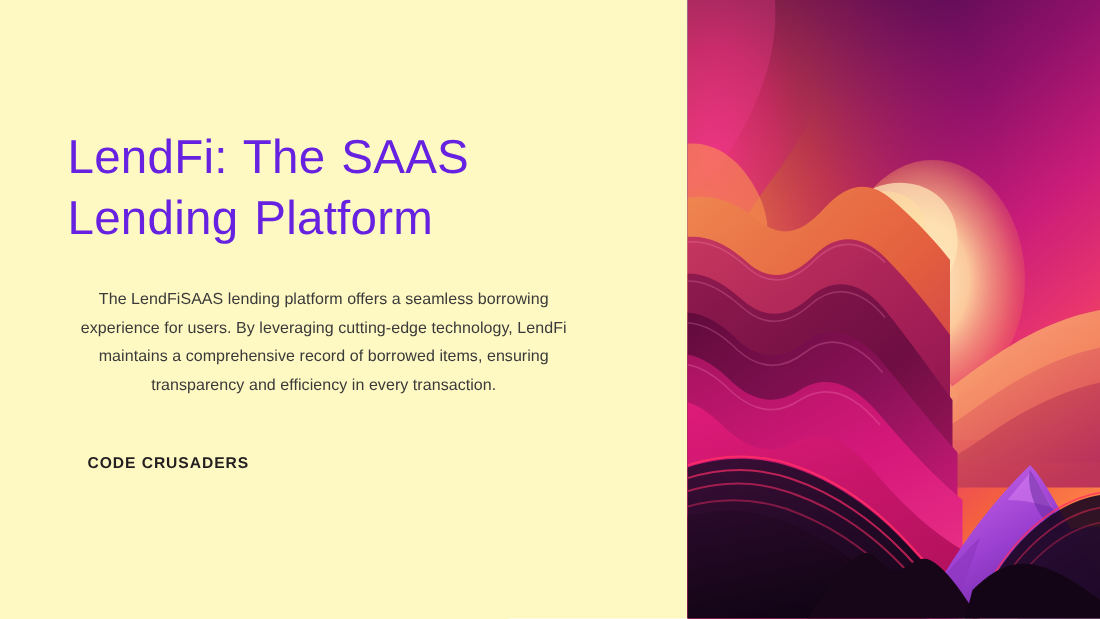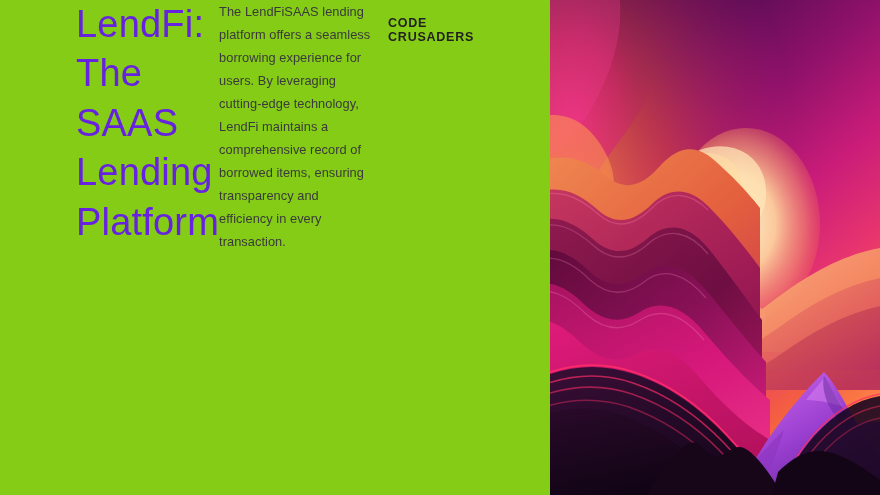--- a/index.html
+++ b/index.html
@@ -19,25 +19,25 @@
     overflow: hidden;
     display: flex;
     background: #FDF9F6;
   }
 
   
   .text-panel {
     position: relative;
     width: 550px;
     height: 495px;
-    background: #84cc16;
+    background: #fef9c3;
     box-sizing: border-box;
-    padding: 0 60px 0 76px;
+    padding: 0 60px 0 54px;
     display: flex;
-    flex-direction: row;
+    flex-direction: column;
     justify-content: center;
     flex: 0 0 550px;
   }
 
   .title {
     font-size: 38px;
     line-height: 1.30;
     font-weight: 400;
     color: #6622E0;
     letter-spacing: 0.2px;
@@ -47,20 +47,21 @@
   }
 
   .body-copy {
     font-size: 12.8px;
     line-height: 1.80;
     color: #3A3A3A;
     font-weight: 400;
     margin: 0 0 28px 0;
     max-width: 410px;
     letter-spacing: 0.05px;
+    text-align: center;
   }
 
   .kicker {
     font-size: 12.5px;
     font-weight: 700;
     color: #231F20;
     letter-spacing: 0.75px;
     margin: 16px;
   }
 

